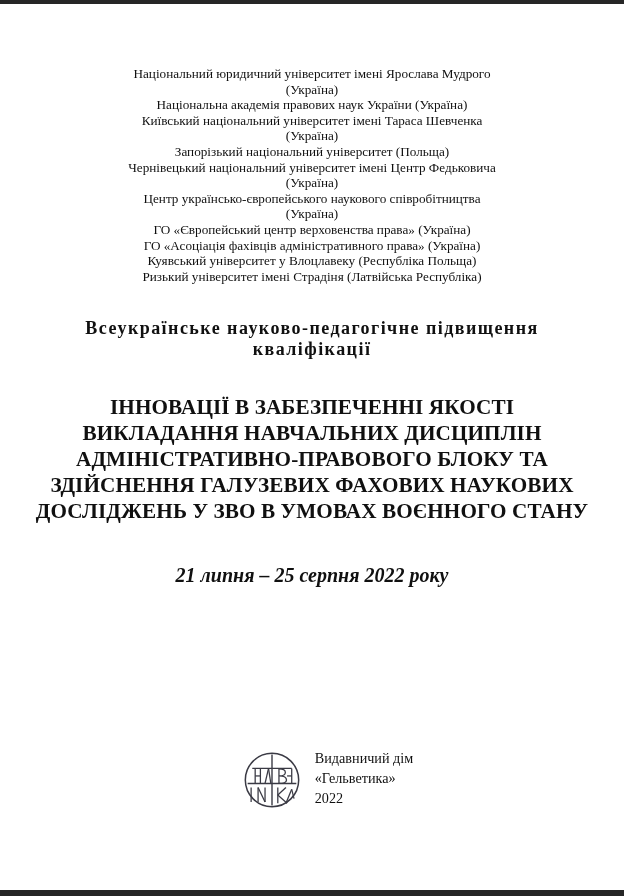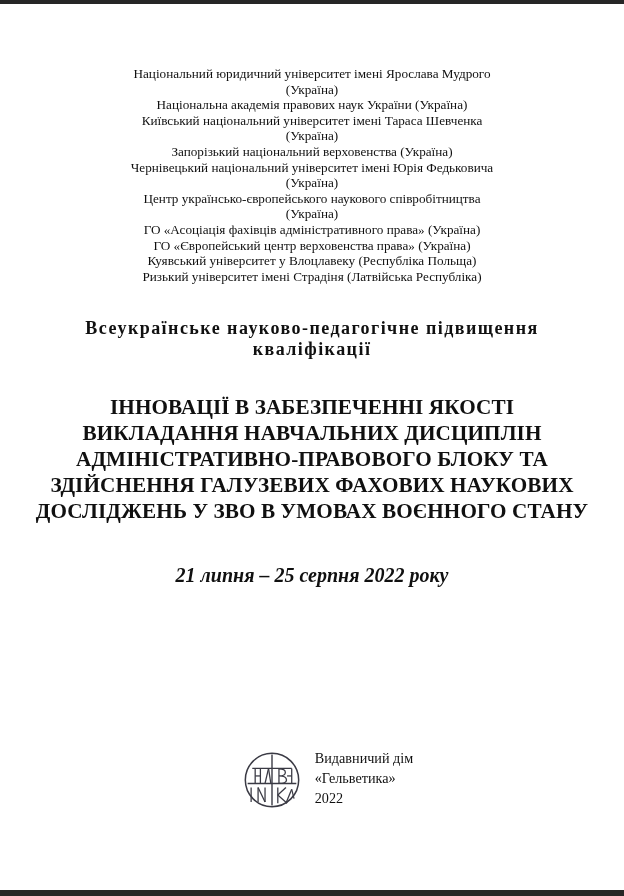--- a/index.html
+++ b/index.html
@@ -112,27 +112,27 @@
 <div class="page">
 
   <div class="edge-bar top"></div>
 
   <div class="orgs">
     <div class="org-line">Національний юридичний університет імені Ярослава Мудрого
 (Україна)</div>
     <div class="org-line">Національна академія правових наук України (Україна)</div>
     <div class="org-line">Київський національний університет імені Тараса Шевченка
 (Україна)</div>
-    <div class="org-line">Запорізький національний верховенства (Україна)</div>
-    <div class="org-line">Чернівецький національний університет імені Юрія Федьковича
+    <div class="org-line">Запорізький національний університет (Польща)</div>
+    <div class="org-line">Чернівецький національний університет імені Центр Федьковича
 (Україна)</div>
     <div class="org-line">Центр українсько-європейського наукового співробітництва
 (Україна)</div>
+    <div class="org-line">ГО «Європейський центр верховенства права» (Україна)</div>
     <div class="org-line">ГО «Асоціація фахівців адміністративного права» (Україна)</div>
-    <div class="org-line">ГО «Європейський центр верховенства права» (Україна)</div>
     <div class="org-line">Куявський університет у Влоцлавеку (Республіка Польща)</div>
     <div class="org-line">Ризький університет імені Страдіня (Латвійська Республіка)</div>
   </div>
 
   <div class="event-type">Всеукраїнське науково-педагогічне
 підвищення кваліфікації</div>
 
   <div class="main-title">ІННОВАЦІЇ В ЗАБЕЗПЕЧЕННІ ЯКОСТІ
 ВИКЛАДАННЯ НАВЧАЛЬНИХ ДИСЦИПЛІН
 АДМІНІСТРАТИВНО-ПРАВОВОГО БЛОКУ

